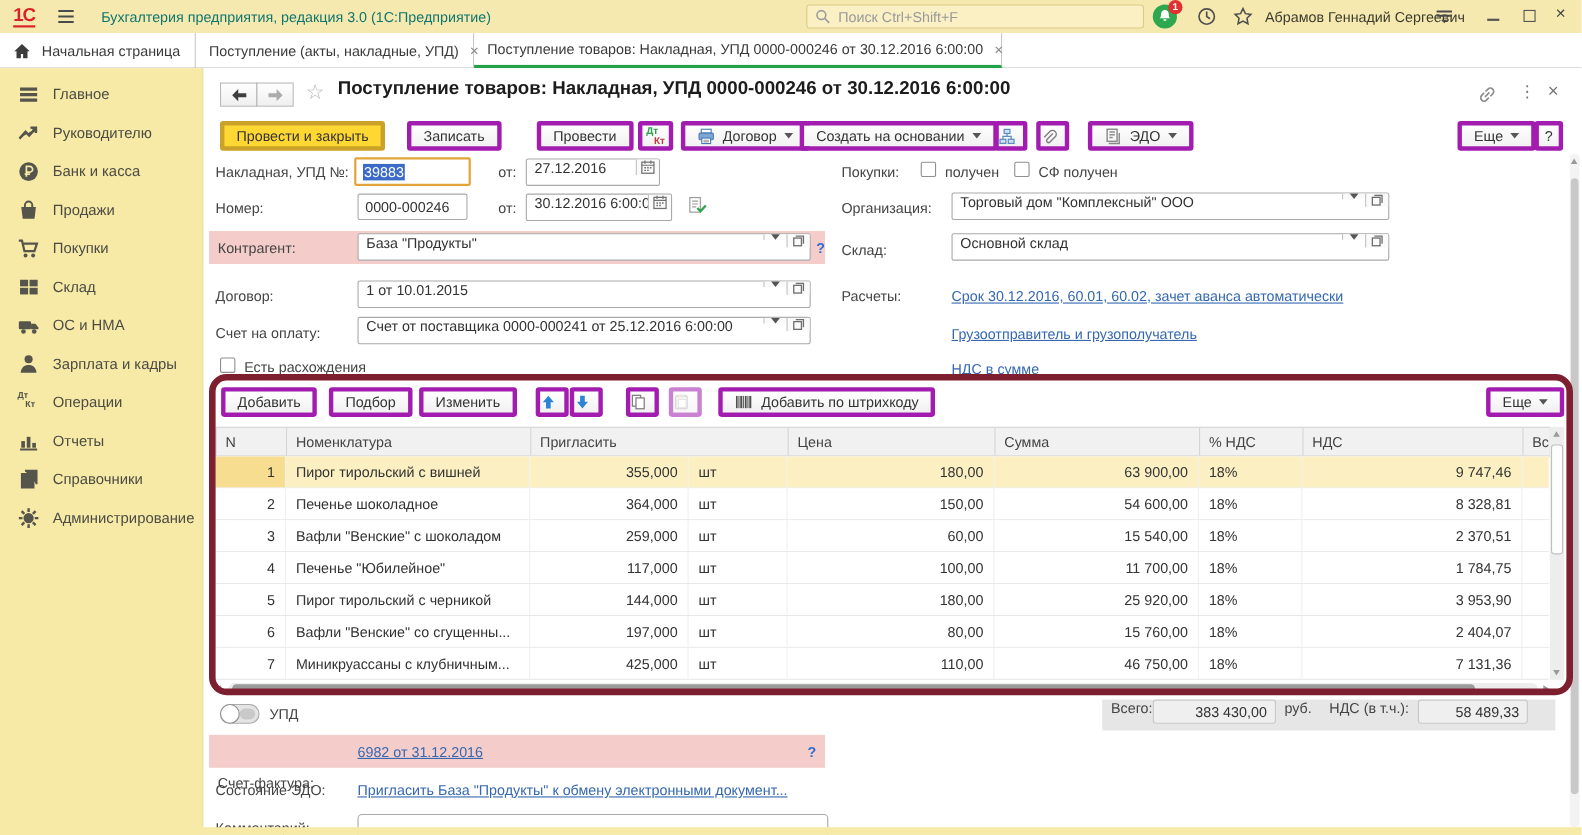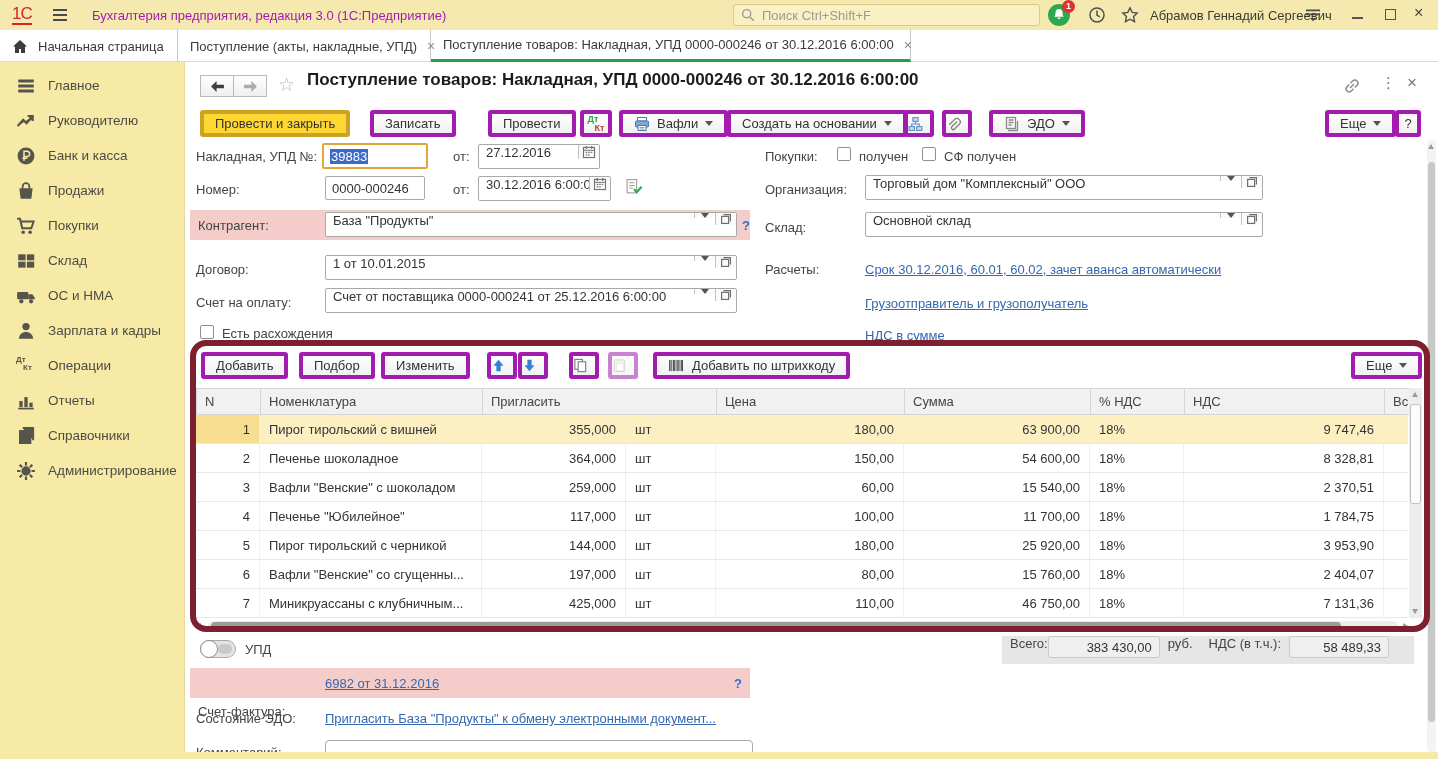--- a/index.html
+++ b/index.html
@@ -4,22 +4,22 @@
 <style>
 *{margin:0;padding:0;box-sizing:border-box}
 html,body{width:1438px;height:759px;overflow:hidden}
 body{font-family:"Liberation Sans","DejaVu Sans",sans-serif;font-size:13px;color:#333}
 .app{position:relative;width:1438px;height:759px;background:#fff;overflow:hidden}
 .abs{position:absolute}
 .ic{display:inline-block}
 .ic svg{width:100%;height:100%;display:block}
 
 .topbar{position:absolute;left:0;top:0;width:1438px;height:30px;background:#F6E9B0}
-.logo{position:absolute;left:12px;top:4px;font-weight:normal;font-size:17px;color:#D8232A;letter-spacing:-1px;border-bottom:2px solid #D8232A;line-height:19px}
-.app-title{position:absolute;left:92px;top:8px;color:#a21caf}
+.logo{position:absolute;left:12px;top:4px;font-weight:bold;font-size:17px;color:#D8232A;letter-spacing:-1px;border-bottom:2px solid #D8232A;line-height:19px}
+.app-title{position:absolute;left:92px;top:8px;color:#0f766e}
 .search{position:absolute;left:733px;top:4px;width:307px;height:22px;background:#FAF0C4;border:1px solid #DCCB86;border-radius:3px;display:flex;align-items:center;padding:0 7px;color:#9a9a9a}
 .search .ic{width:14px;height:14px;margin-right:7px}
 .bell{position:absolute;left:1048px;top:4px;width:22px;height:22px;border-radius:50%;background:#2EA84E;display:flex;align-items:center;justify-content:center}
 .bell .ic{width:14px;height:14px}
 .badge{position:absolute;right:-5px;top:-4px;min-width:13px;height:13px;border-radius:7px;background:#E03131;color:#fff;font-size:9px;line-height:13px;text-align:center;padding:0 2px;font-weight:bold}
 .tb-ic{position:absolute;width:18px;height:18px;top:6px}
 .user{position:absolute;left:1150px;top:8px;color:#3b3b2e}
 .win-min{position:absolute;left:1352px;top:17px;width:11px;height:2px;background:#555}
 .win-max{position:absolute;left:1385px;top:9px;width:11px;height:11px;border:1.5px solid #555}
 .win-close{position:absolute;left:1414px;top:4px;font-size:16px;color:#444}
@@ -333,21 +333,21 @@
     </div>
     <div class="btn" style="left:434px;top:48px">
       <span class="ic" style="width:16px;height:16px">
           <svg viewBox="0 0 16 16">
             <rect x="3.5" y="1.5" width="9" height="3.5" fill="#fff" stroke="#4a7ab5"></rect>
             <rect x="1.5" y="5" width="13" height="6" rx="1" fill="#7FA8D4" stroke="#4a7ab5"></rect>
             <rect x="4" y="9.5" width="8" height="5" fill="#fff" stroke="#4a7ab5"></rect>
             <path d="M5.5 11.5h5M5.5 13h5" stroke="#9c9c9c"></path>
           </svg>
         </span>
-      <span>Вафли</span>
+      <span>Договор</span>
         <span class="caret"></span>
     </div>
     <div class="btn" style="left:542px;top:48px">
       <span>Создать на основании</span>
         <span class="caret"></span>
     </div>
     <div class="btn" style="left:719px;top:48px;width:30px;padding:0">
         <span class="ic" style="width:16px;height:16px">
           <svg viewBox="0 0 16 16">
             <path d="M8 5v3M4 11V8h8v3" fill="none" stroke="#5B8EC6" stroke-width="1.2"></path>

